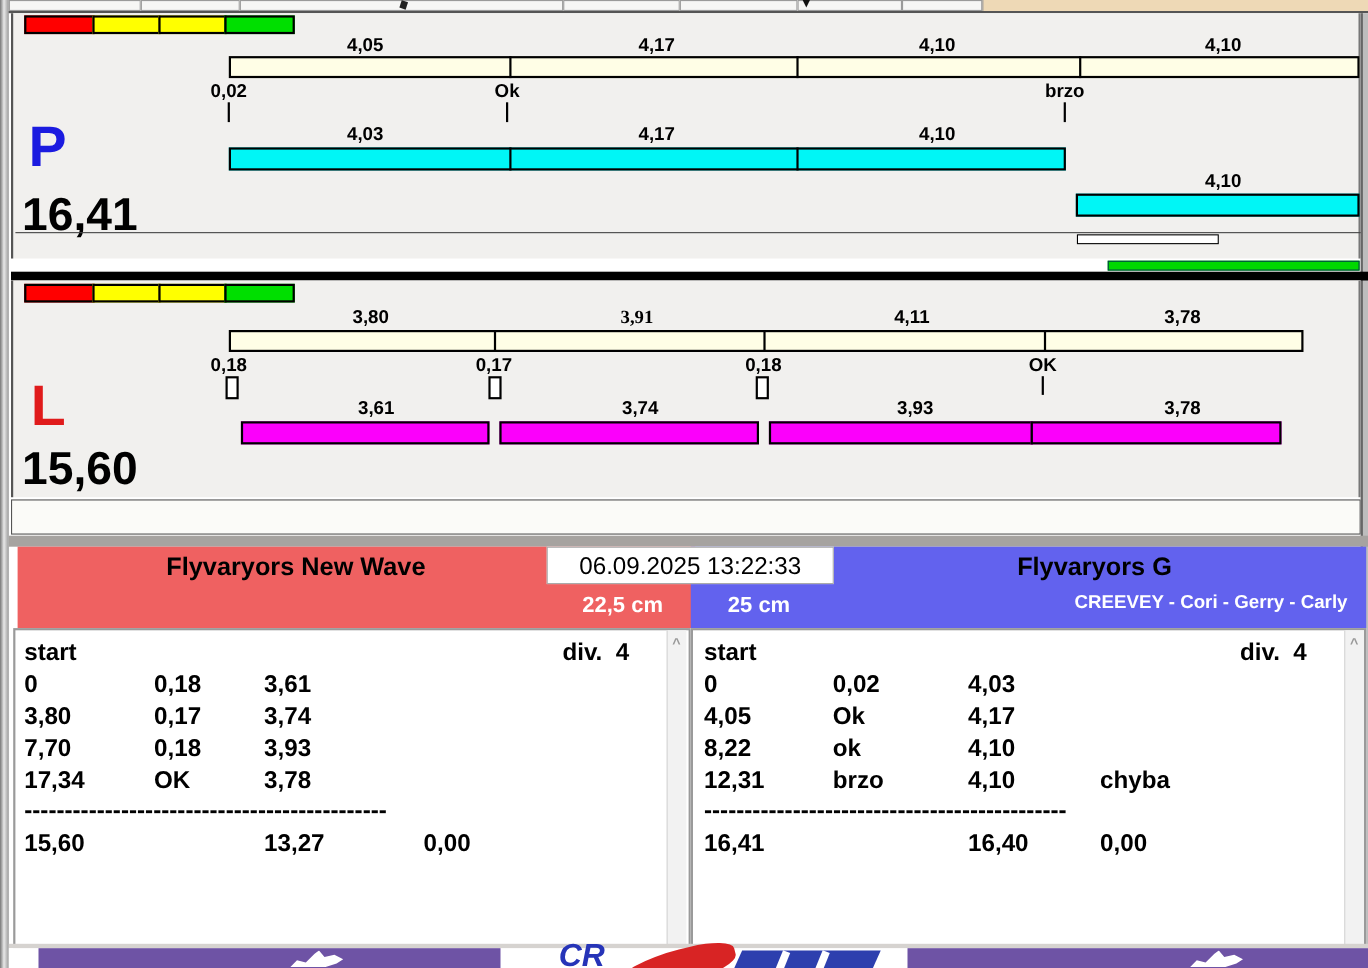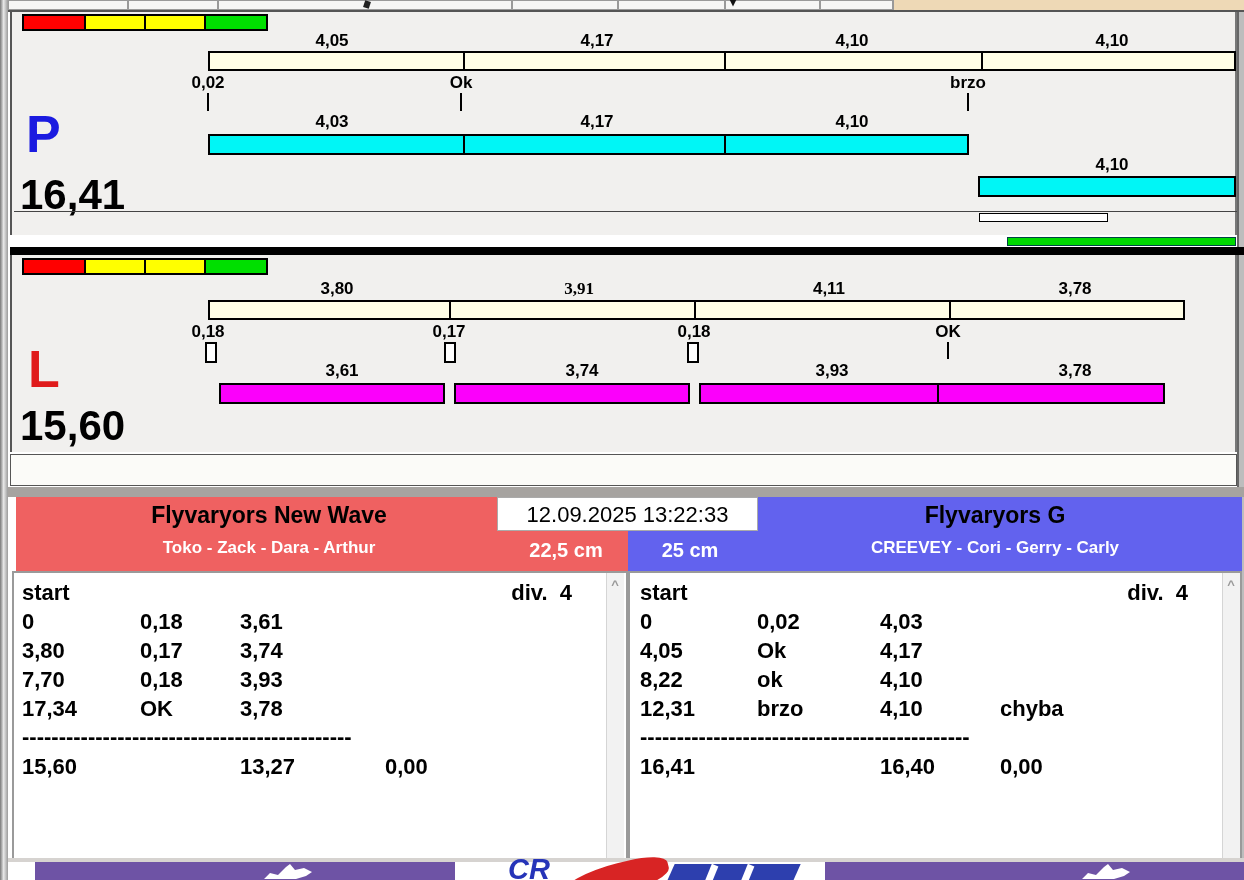--- a/index.html
+++ b/index.html
@@ -149,31 +149,30 @@
 
     <span class="lane-letter" style="left:16px;top:88px;color:#e01b1b;">L</span>
     <span class="lane-total" style="left:8px;top:150px;">15,60</span>
   </div>
 
   <div class="abs" style="left:10px;top:454px;width:1227px;height:32px;background:#fbfbf8;border:1px solid #555;"></div>
   <div class="abs" style="left:8px;top:487px;width:1236px;height:10px;background:#a6a3a0;"></div>
 
   <div class="team-header" style="left:16px;width:616px;background:#ef6161;">
     <span class="team-title" style="left:28px;top:5px;width:450px;">Flyvaryors New Wave</span>
-    <span class="team-dogs" style="left:28px;top:41px;width:450px;">Toko - Zack - Dara - Arthur</span>
     <span class="team-cm" style="left:490px;top:42px;width:120px;">22,5 cm</span>
   </div>
   <div class="team-header" style="left:628px;width:614px;background:#6262ee;">
     <span class="team-title" style="left:137px;top:5px;width:460px;">Flyvaryors G</span>
-    <span class="team-dogs" style="left:137px;top:41px;width:460px;">CREEVEY - Cori - Gerry - Carly</span>
+    <span class="team-dogs" style="left:137px;top:41px;width:460px;text-align:right;">CREEVEY - Cori - Gerry - Carly</span>
     <span class="team-cm" style="left:12px;top:42px;width:100px;">25 cm</span>
   </div>
 
   <div class="abs" style="left:497px;top:497px;width:261px;height:34px;background:#fff;border:1px solid #aaa;">
-    <span class="abs" style="left:0;top:4px;width:100%;text-align:center;font-size:22px;">12.09.2025 13:22:33</span>
+    <span class="abs" style="left:0;top:4px;width:100%;text-align:center;font-size:22px;">06.09.2025 13:22:33</span>
   </div>
 
   <div class="results" style="left:12px;width:616px;"></div>
   <span class="res" style="left:22px;top:582px;">start</span>
   <span class="res" style="left:480px;top:582px;width:92px;text-align:right;">div.  4</span>
   <span class="res" style="left:22px;top:611px;">0</span>
   <span class="res" style="left:140px;top:611px;">0,18</span>
   <span class="res" style="left:240px;top:611px;">3,61</span>
   <span class="res" style="left:385px;top:611px;"></span>
   <span class="res" style="left:22px;top:640px;">3,80</span>

